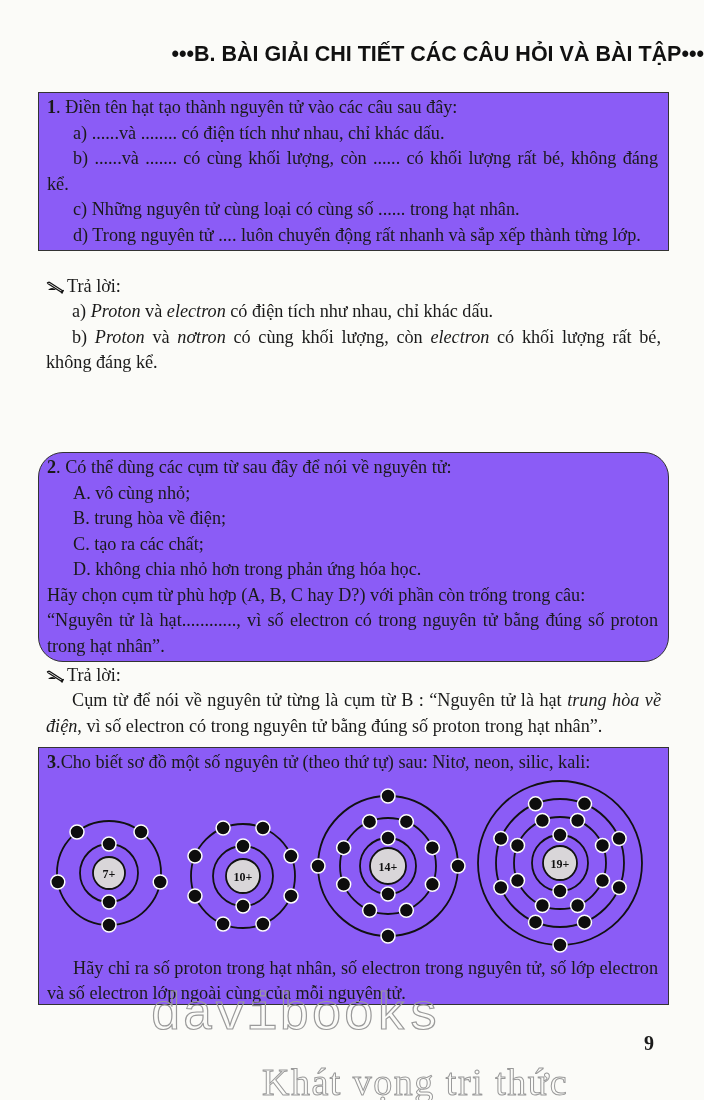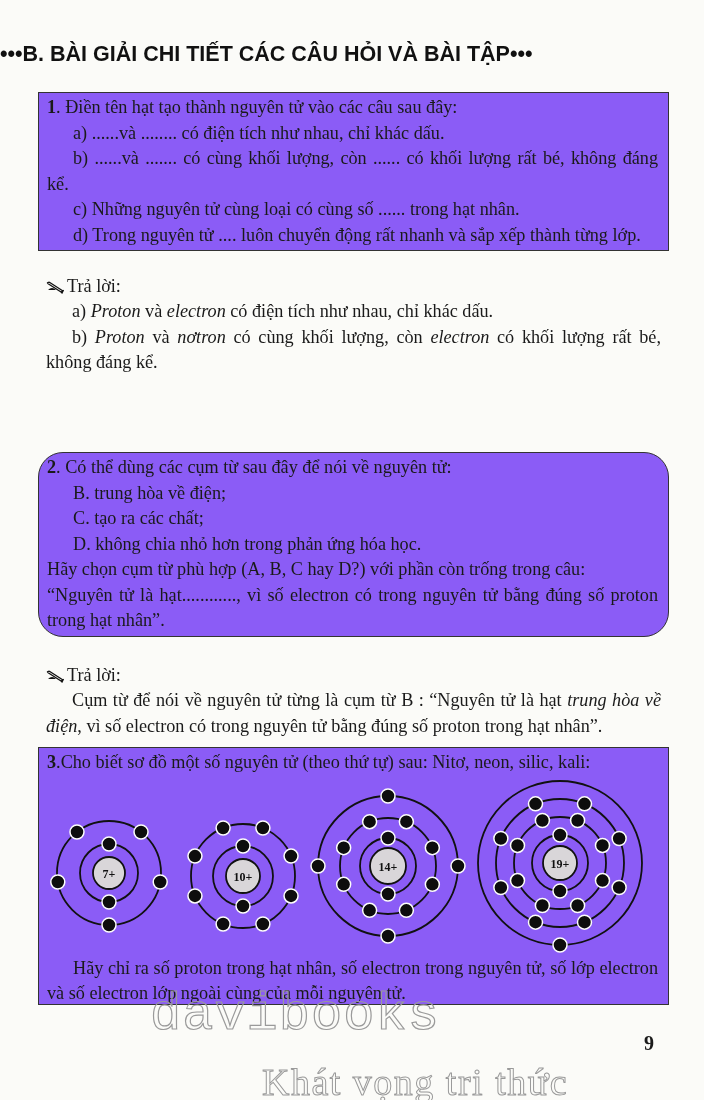--- a/index.html
+++ b/index.html
@@ -1,21 +1,21 @@
 <!DOCTYPE html>
 <html><head>
 <meta charset="utf-8">
 <style>
   html, body { margin: 0; padding: 0; }
   body {
     width: 704px; height: 1100px; background: #fbfbf8; position: relative; overflow: hidden;
     font-family: "Liberation Serif", "DejaVu Serif", serif; color: #1a1a1a;
   }
   .heading {
-    position: absolute; left: 0; top: 42px; width: 704px; text-align: left;
+    position: absolute; left: 0; top: 42px; width: 704px; text-align: right;
     font-family: "Liberation Sans", "DejaVu Sans", sans-serif; font-weight: bold;
     font-size: 21.5px; letter-spacing: 0px; color: #111;
   }
   .box {
     position: absolute; left: 38px; width: 631px; border: 1.6px solid #333; box-sizing: border-box;
     padding: 2px 10px 2px 8px; background: #8b5cf6;
   }
   .p { font-size: 18.2px; line-height: 25.5px; margin: 0; text-align: justify; }
   .ind { text-indent: 26px; }
   .opt { padding-left: 26px; }
@@ -56,20 +56,21 @@
         <path d="M2 10 Q6 6 10 10 L2 10 Z" fill="#111"></path>
       </svg>
     <span>Trả lời:</span>
   </div>
   <p class="p ind"><span>a) </span><i>Proton</i><span> và </span><i>electron</i><span> có điện tích như nhau, chỉ khác dấu.</span></p>
   <p class="p ind"><span>b) </span><i>Proton</i><span> và </span><i>nơtron</i><span> có cùng khối lượng, còn </span><i>electron</i><span> có khối lượng rất bé, không đáng kể.</span></p>
 </div>
 
 <div class="box" style="top:452px;border-radius:25px;">
   <p class="p"><span class="qnum">2</span><span>. Có thể dùng các cụm từ sau đây để nói về nguyên tử:</span></p>
+  <p class="p opt">A. vô cùng nhỏ;</p>
   <p class="p opt">B. trung hòa về điện;</p>
   <p class="p opt">C. tạo ra các chất;</p>
   <p class="p opt">D. không chia nhỏ hơn trong phản ứng hóa học.</p>
   <p class="p">Hãy chọn cụm từ phù hợp (A, B, C hay D?) với phần còn trống trong câu:</p>
   <p class="p">“Nguyên tử là hạt............, vì số electron có trong nguyên tử bằng đúng số proton trong hạt nhân”.</p>
 </div>
 
 <div class="answer" style="top:663px;">
   <div class="answer-title">
     <svg class="pencil" viewBox="0 0 18 14">

